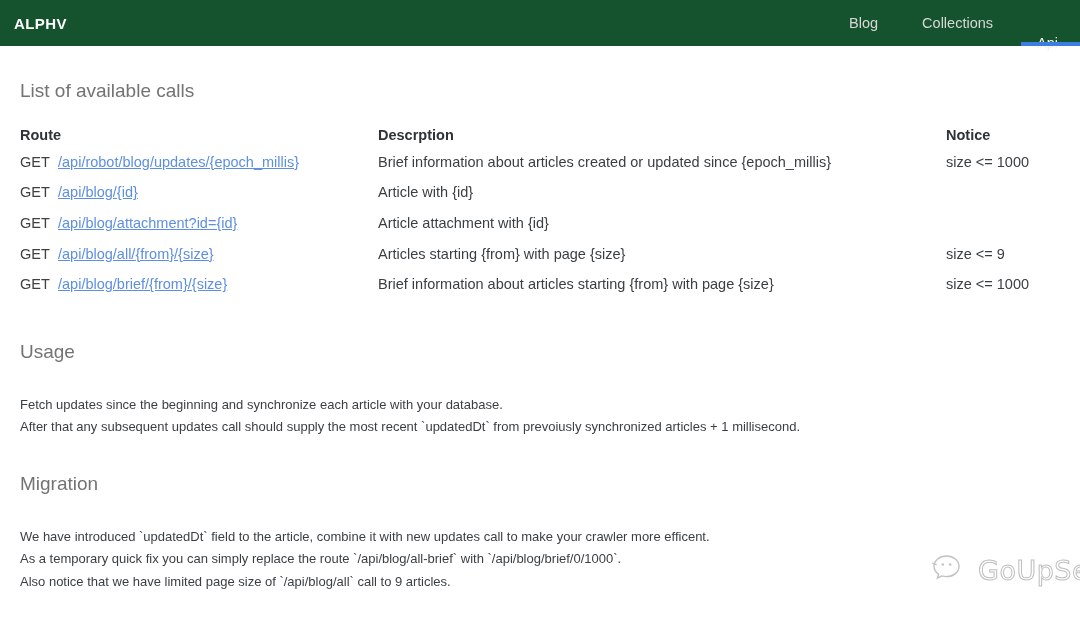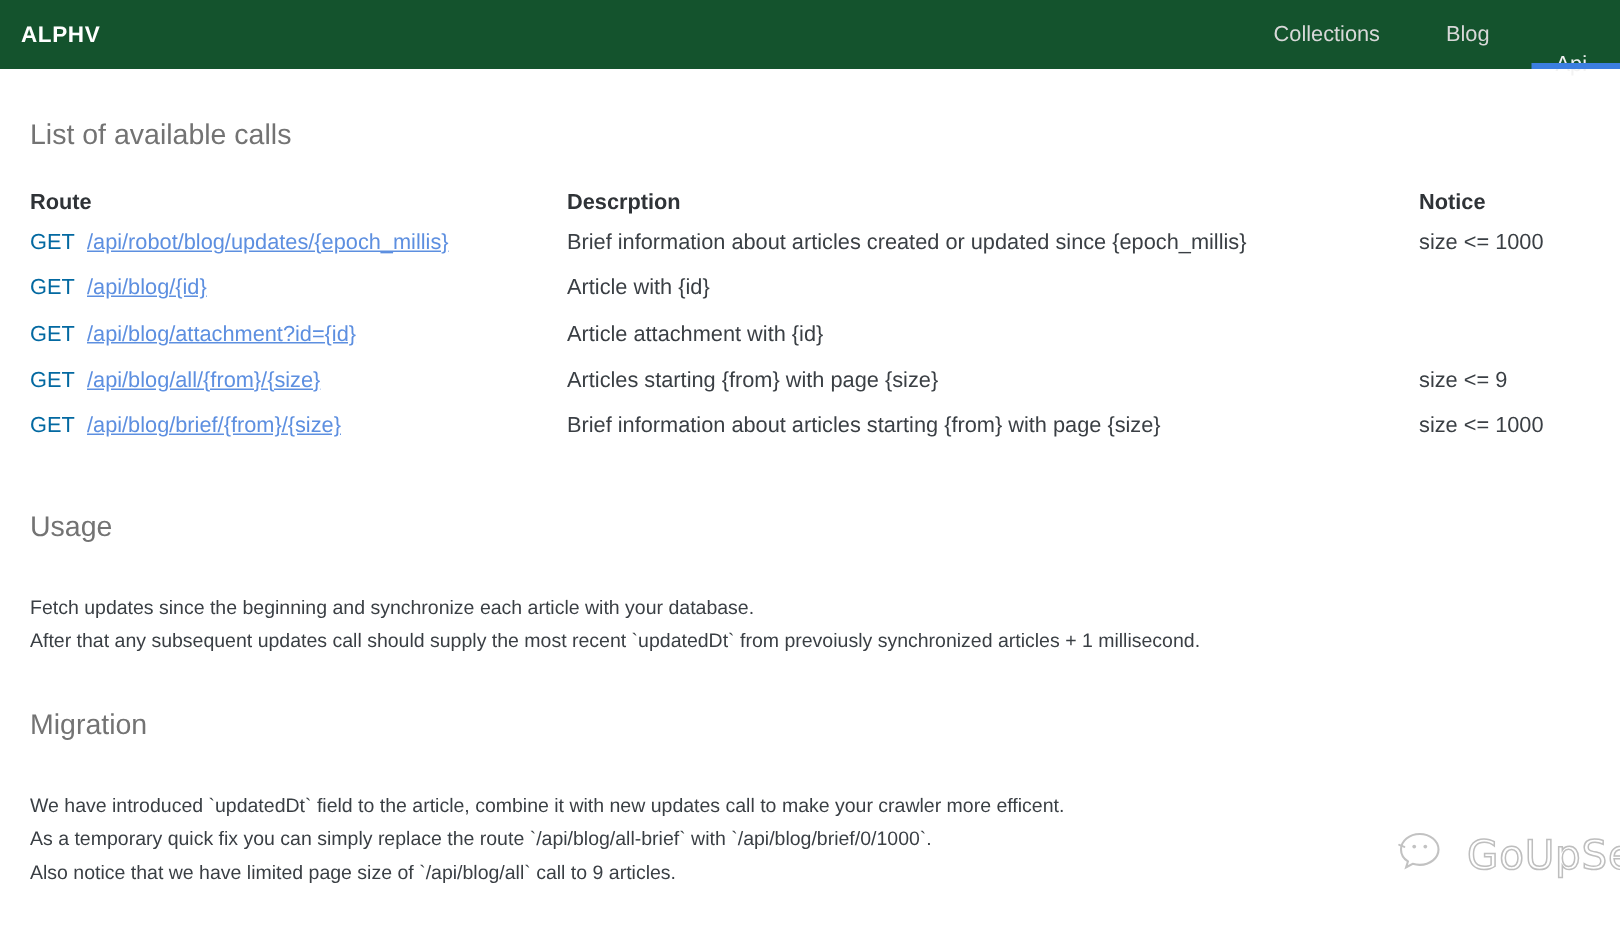--- a/index.html
+++ b/index.html
@@ -99,21 +99,21 @@
     vertical-align: top;
     line-height: 1.15;
   }
   .col-route  { width: 358px; }
   .col-desc   { width: 568px; }
   .col-notice { width: auto; }
 
   .verb {
     display: inline-block;
     min-width: 38px;
-    color: #0369a1;
+    color: #404040;
   }
   .route-link {
     color: #5d8fe0;
     text-decoration: underline;
     cursor: pointer;
   }
 
   
   .para {
     margin: 30px 0 0 0;
@@ -146,22 +146,22 @@
   .wrapper { position: relative; width: 1080px; height: 622px; }
 </style>
 </head>
 <body>
 
 <div class="wrapper">
 
   <div class="navbar">
     <div class="brand">ALPHV</div>
     <div class="nav-links">
+      <div class="nav-link">Blog</div>
       <div class="nav-link">Collections</div>
-      <div class="nav-link">Blog</div>
       <div class="nav-link active">Api</div>
     </div>
   </div>
 
   <div class="content">
 
     <h2 class="section-title">List of available calls</h2>
 
     <table class="routes">
       <thead>

